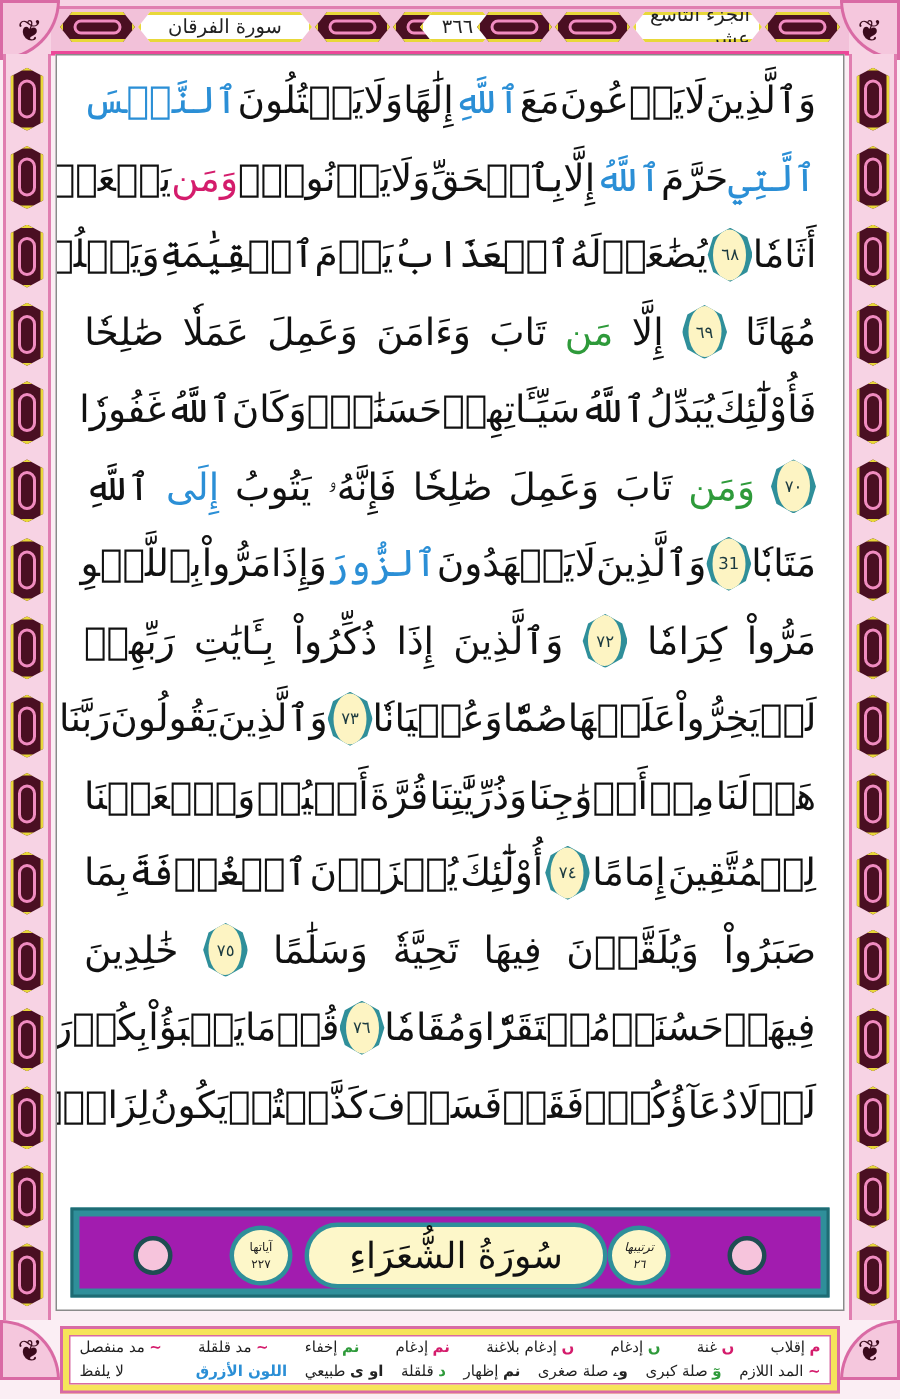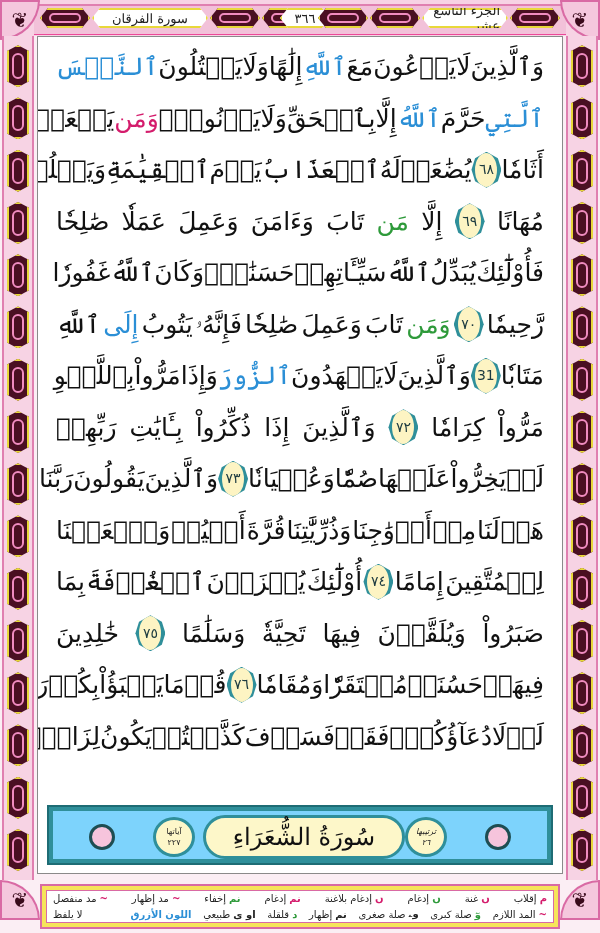--- a/index.html
+++ b/index.html
@@ -12,21 +12,21 @@
   .page { position: absolute; left: 0; top: 0; width: 600px; height: 933px; background: #fbeef4; }
 
   
   .header {
     position: absolute; left: 0; top: 0; width: 600px; height: 36px;
     background: #f7d3e4;
   }
   .header-band {
     position: absolute; left: 34px; right: 34px; top: 4px; height: 28px;
     background: #f2c1d9;
-    border-top: 2px solid #e07fb0; border-bottom: 1px solid #ec4899;
+    border-top: 2px solid #e07fb0; border-bottom: 3px solid #ec4899;
   }
   .hcell {
     position: absolute; top: 2px; height: 20px;
     border: 2px solid #e8d83a;
     box-sizing: border-box;
     display: flex; align-items: center; justify-content: center;
     clip-path: polygon(8px 0, calc(100% - 8px) 0, 100% 50%, calc(100% - 8px) 100%, 8px 100%, 0 50%);
   }
   .hcell.orn { background: #4a0f22; }
   .hcell.orn::after {
@@ -101,32 +101,32 @@
     display: inline-flex; align-items: center; justify-content: center;
     width: 30px; height: 36px; flex: 0 0 auto;
     background: #2f8f9a;
     clip-path: polygon(50% 0, 88% 18%, 100% 50%, 88% 82%, 50% 100%, 12% 82%, 0 50%, 12% 18%);
     position: relative;
   }
   .ayah span {
     display: flex; align-items: center; justify-content: center;
     width: 22px; height: 34px; border-radius: 50%;
     background: #fdf4c3; color: #1c3a40;
-    font-size: 14px; font-family: "DejaVu Sans", sans-serif;
+    font-size: 11px; font-family: "DejaVu Sans", sans-serif;
     direction: rtl;
   }
 
   
   .banner {
     position: absolute; left: 47px; top: 805px; width: 506px; height: 60px;
     background: #2f8f9a; border: 2px solid #1e6c74; box-sizing: border-box;
   }
   .banner-inner {
     position: absolute; left: 4px; right: 4px; top: 4px; bottom: 4px;
-    background: #7dd3fc;
+    background: #a21caf;
   }
   .banner-title {
     position: absolute; left: 150px; width: 202px; top: 4px; height: 44px;
     background: #fdf7c9; border: 3px solid #2f8f9a; border-radius: 22px;
     box-sizing: border-box;
     display: flex; align-items: center; justify-content: center;
     font-family: "DejaVu Serif", serif; font-size: 24px; color: #111;
     direction: rtl;
   }
   .banner-medal {
@@ -288,21 +288,20 @@
           <span class="w">فَأُوْلَٰٓئِكَ</span>
           <span class="w">يُبَدِّلُ</span>
           <span class="w">ٱللَّهُ</span>
           <span class="w">سَيِّـَٔاتِهِمۡ</span>
           <span class="w">حَسَنَٰتٖۗ</span>
           <span class="w">وَكَانَ</span>
           <span class="w">ٱللَّهُ</span>
           <span class="w">غَفُورٗا</span>
         </div>
         <div class="line">
-          <span class="w">رَّحِيمٗا</span>
           <span class="ayah">
             <span>٧٠</span>
           </span>
           <span class="w green">وَمَن</span>
           <span class="w">تَابَ</span>
           <span class="w">وَعَمِلَ</span>
           <span class="w">صَٰلِحٗا</span>
           <span class="w">فَإِنَّهُۥ</span>
           <span class="w">يَتُوبُ</span>
           <span class="w blue">إِلَى</span>
@@ -448,21 +447,21 @@
           <span class="legend-item">
             <span class="swatch" style="color: rgb(212, 28, 108);">نم</span>
             <span>إدغام</span>
           </span>
           <span class="legend-item">
             <span class="swatch" style="color: rgb(46, 154, 58);">نم</span>
             <span>إخفاء</span>
           </span>
           <span class="legend-item">
             <span class="swatch" style="color: rgb(212, 28, 108);">~</span>
-            <span>مد إظهار</span>
+            <span>مد قلقلة</span>
           </span>
           <span class="legend-item">
             <span class="swatch" style="color: rgb(212, 28, 108);">~</span>
             <span>مد منفصل</span>
           </span>
         </div>
       <div class="legend-row" id="legend-row2">
           <span class="legend-item">
             <span class="swatch" style="color: rgb(212, 28, 108);">~</span>
             <span>المد اللازم</span>

